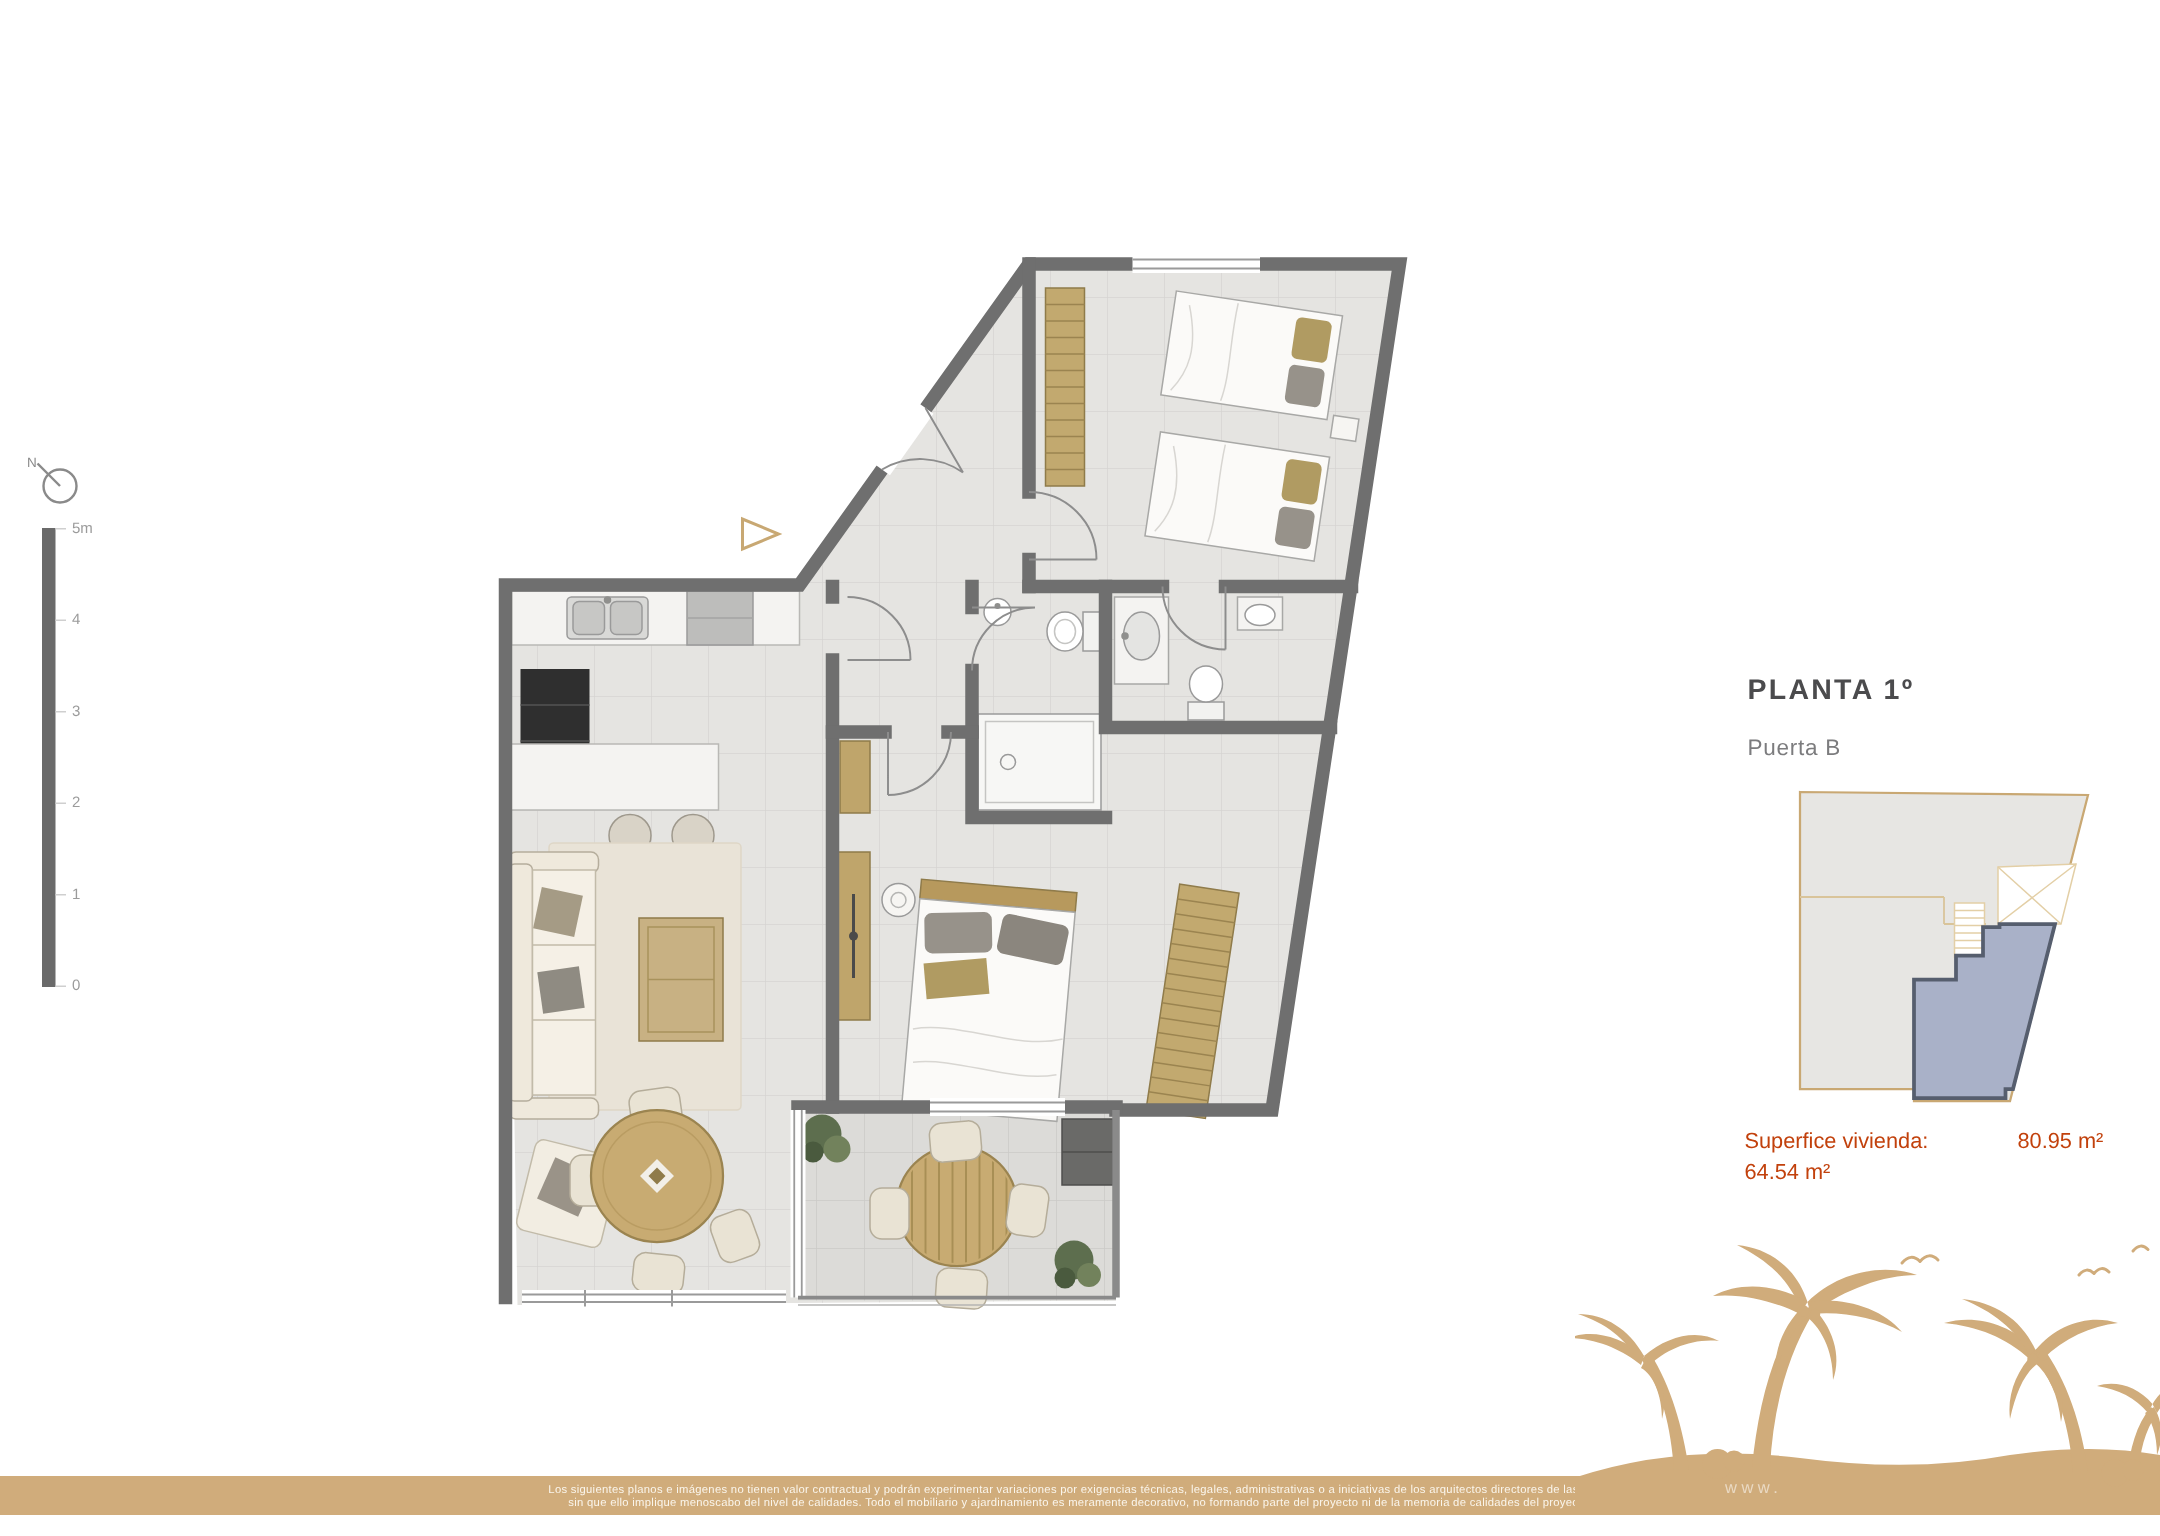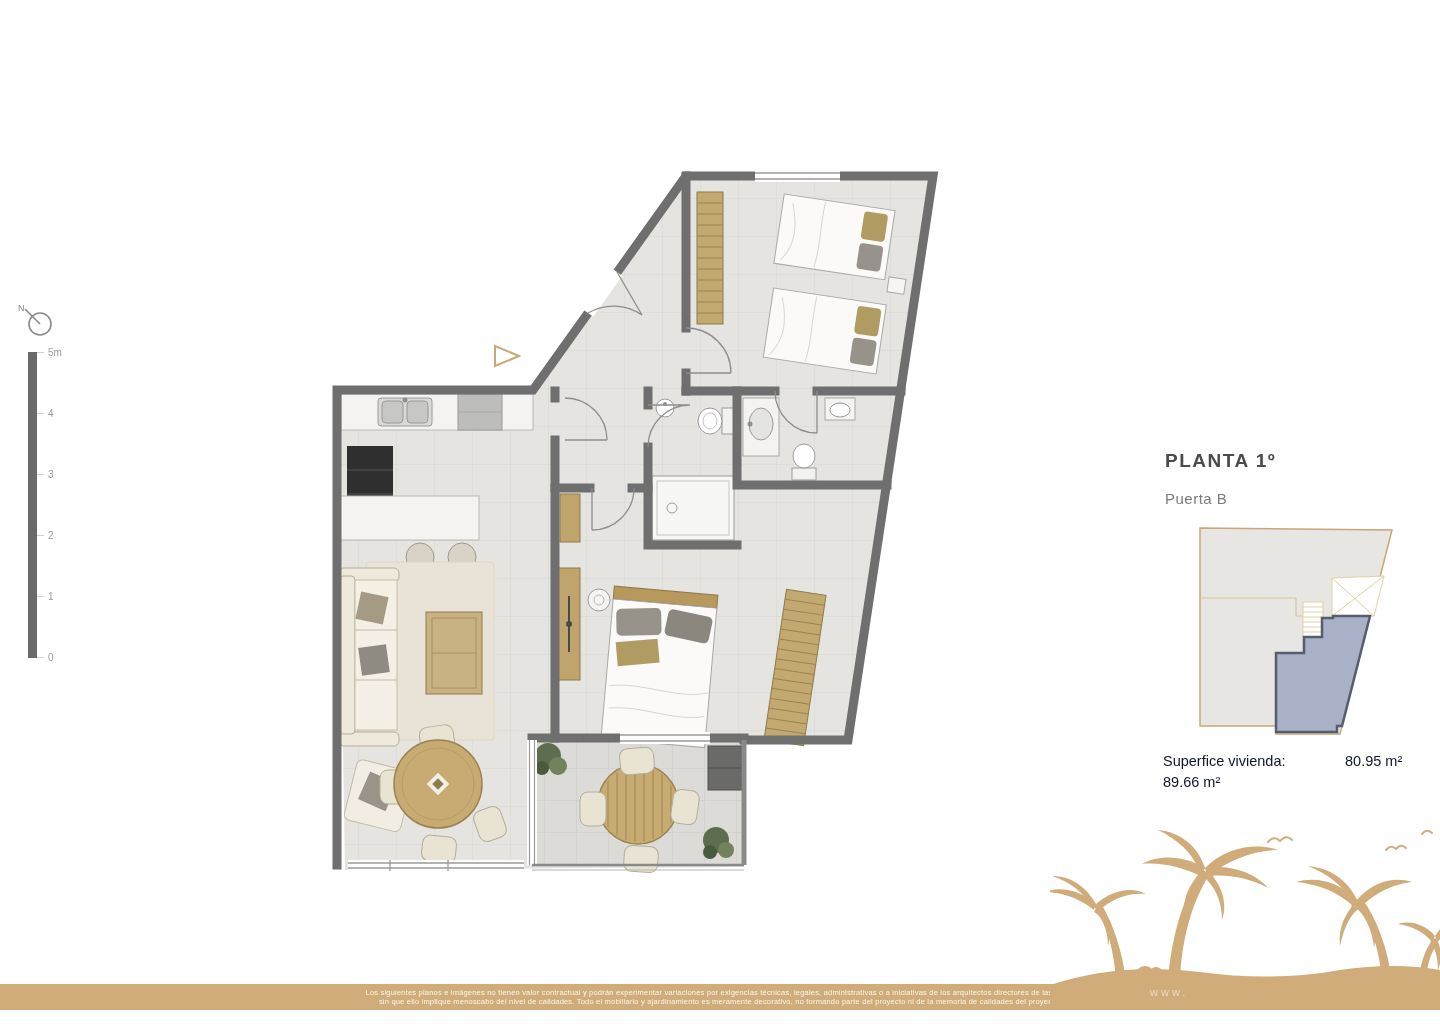--- a/index.html
+++ b/index.html
@@ -13,21 +13,21 @@
   #scalebar { left:28px; top:352px; width:60px; height:320px; }
   #scalebar .bar { position:absolute; left:0; top:0; width:9px; height:306px; background:#6a6a6a; }
   #scalebar .tick { position:absolute; left:9px; width:7px; height:1px; background:#cfcfcf; }
   #scalebar .lbl { position:absolute; left:20px; font-size:10px; color:#9b9b9b; }
 
   
   #title-block { left:1165px; top:450px; width:260px; text-align:left; }
   #plan-title { font-size:19px; font-weight:bold; letter-spacing:1.5px; color:#4b4b4d; }
   #plan-subtitle { font-size:15px; color:#7c7c7e; margin-top:18px; letter-spacing:0.5px; }
   #minimap { left:1188px; top:520px; }
-  #surface-block { left:1163px; top:752px; width:268px; font-size:14.5px; color:#0f172a; }
+  #surface-block { left:1163px; top:752px; width:268px; font-size:14.5px; color:#c2410c; }
   #surface-block .row { display:flex; align-items:flex-end; margin-bottom:2px; }
   #surface-block .lab { flex:0 0 182px; line-height:19px; }
   #surface-block .val { line-height:19px; }
 
   
   #footer-band { left:0; top:984px; width:1440px; height:26px; background:#d0ac7b; z-index:1;
                  text-align:center; padding-top:4px; }
   #footer-band .l { font-size:7.5px; line-height:9px; color:#fdfaf3; opacity:.95; letter-spacing:.2px; }
   #palms { left:1050px; top:820px; z-index:2; }
   #watermark { left:1150px; top:986px; width:280px; z-index:3; font-size:11px; letter-spacing:3px;
@@ -289,21 +289,21 @@
   </g>
   <path d="M182,96 L145,96 L145,98 L134,98 L134,117 L116,117 L116,133 L88,133 L88,212 L149,212 L149,206 L154,206 Z" fill="#a9b1c8" stroke="#565e6e" stroke-width="2.5"></path>
 </svg>
 
 <div id="surface-block" class="abs">
   <div class="row">
     <div class="lab">Superfice vivienda:</div>
     <div class="val">80.95 m²</div>
   </div>
   <div class="row">
-    <div class="val">89.66 m²</div>
+    <div class="val">64.54 m²</div>
   </div>
 </div>
 
 <svg id="palms" class="abs" width="390" height="190" viewBox="0 0 390 190">
   <g fill="#d0ac7b">
     <path d="M0,165 Q70,142 150,152 Q225,162 290,150 Q345,142 390,150 L390,190 L0,190 Z"></path>
     <path d="M118,158 C122,120 130,82 152,50 L159,55 C140,86 132,122 130,158 Z"></path>
     <path d="M155,48 C175,28 205,22 228,30 C205,30 180,40 160,54 Z"></path>
     <path d="M155,48 C178,44 205,52 218,68 C200,58 178,54 157,56 Z"></path>
     <path d="M155,48 C148,26 130,12 108,10 C128,20 142,32 150,52 Z"></path>

